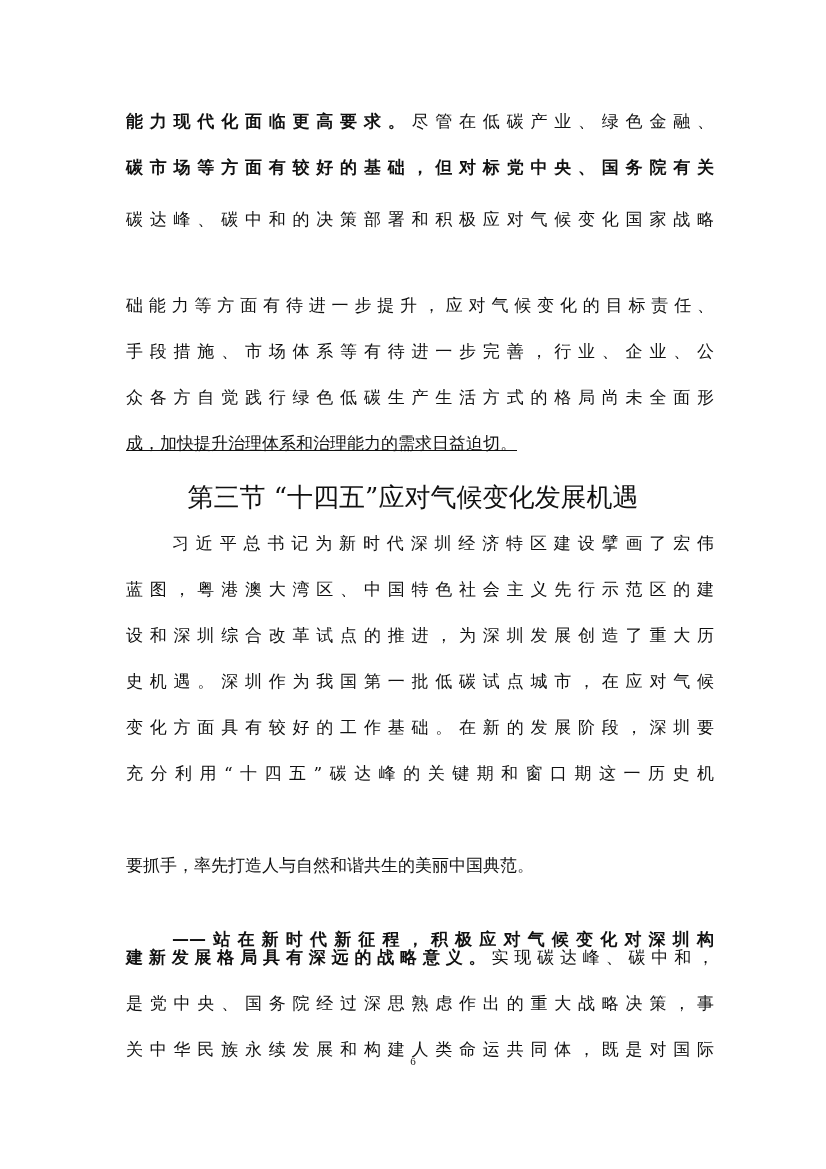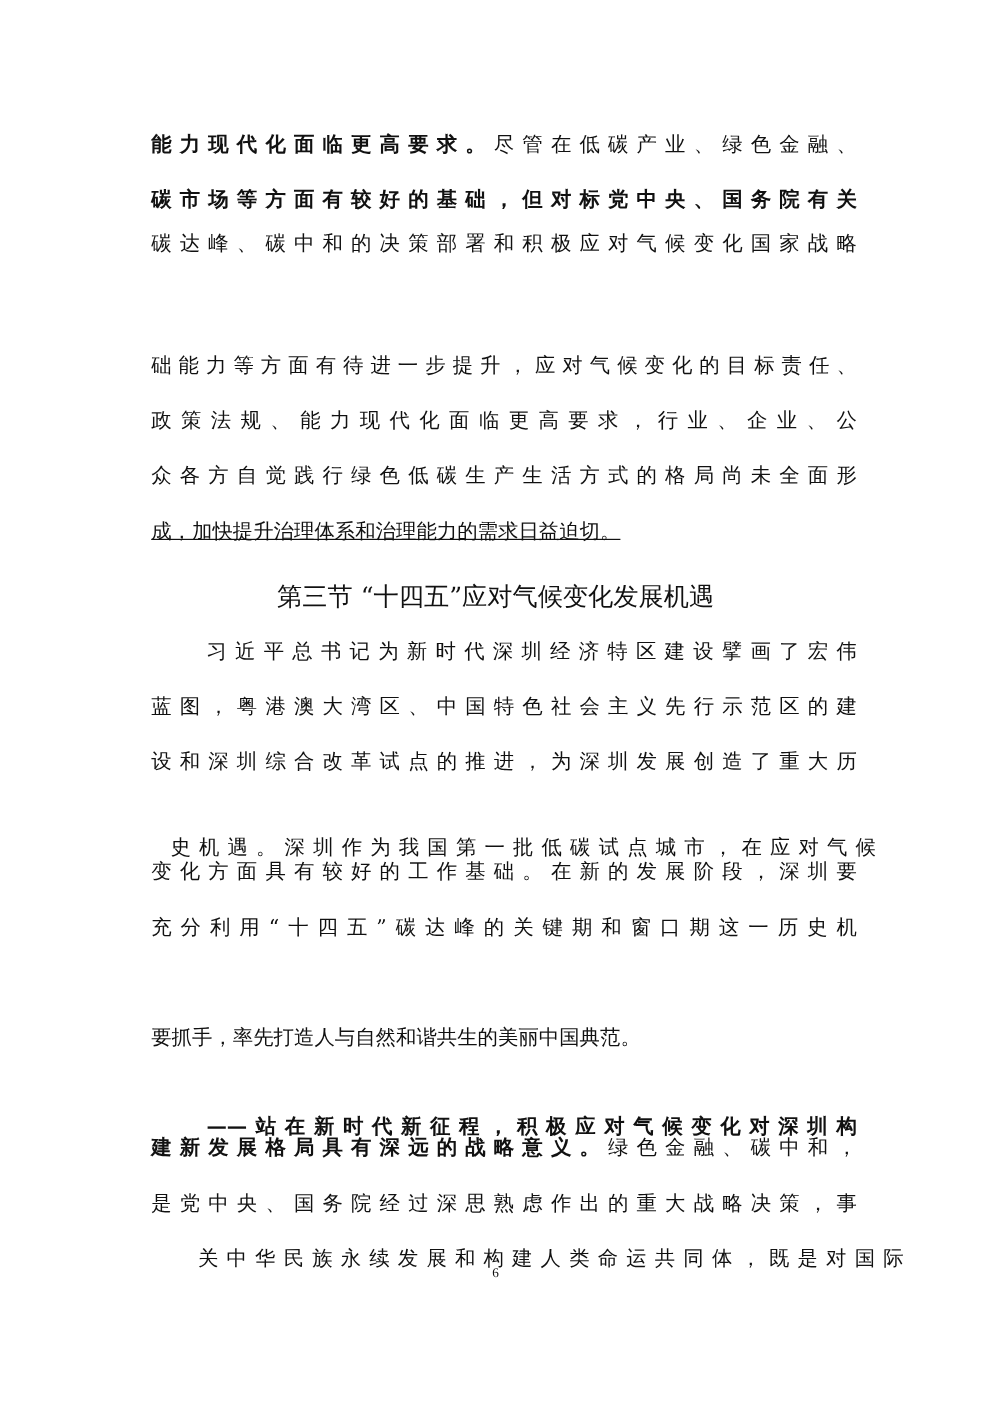--- a/index.html
+++ b/index.html
@@ -4,47 +4,47 @@
 <style>
   html, body { margin: 0; padding: 0; background: #ffffff; }
   body { width: 826px; height: 1169px; position: relative; overflow: hidden;
          font-family: "DejaVu Serif", "Liberation Serif", serif; color: #111; }
   .page { position: absolute; left: 0; top: 0; width: 826px; height: 1169px; background: #fff; }
   .line { position: absolute; left: 126px; width: 588px; height: 46px; font-size: 17px;
           line-height: 46px; white-space: nowrap; text-align: justify; text-align-last: justify; }
   .line.last { text-align-last: left; }
   .indent { left: 172px; width: 542px; }
   .bold { font-weight: bold; }
-  .heading { position: absolute; left: 0; width: 826px; text-align: center; font-size: 21px;
+  .heading { position: absolute; left: 0; width: 826px; text-align: center; font-size: 26px;
              line-height: 46px; top: 474px; }
   .pagenum { position: absolute; top: 1055px; left: 0; width: 826px; text-align: center;
              font-size: 11px; font-family: "Liberation Serif", serif; }
 </style>
 </head>
 <body>
 
 <div class="page">
 
   <div class="line" style="top:98px;"><span class="bold">能力现代化面临更高要求。</span><span>尽管在低碳产业、绿色金融、</span></div>
   <div class="line" style="top:144px;font-weight:bold;">碳市场等方面有较好的基础，但对标党中央、国务院有关</div>
-  <div class="line" style="top:180px;">碳达峰、碳中和的决策部署和积极应对气候变化国家战略</div>
+  <div class="line" style="top:196px;">碳达峰、碳中和的决策部署和积极应对气候变化国家战略</div>
   <div class="line" style="top:282px;">础能力等方面有待进一步提升，应对气候变化的目标责任、</div>
-  <div class="line" style="top:328px;">政策法规、能力现代化面临更高要求，行业、企业、公</div>
+  <div class="line" style="top:328px;">手段措施、市场体系等有待进一步完善，行业、企业、公</div>
   <div class="line" style="top:374px;">众各方自觉践行绿色低碳生产生活方式的格局尚未全面形</div>
   <div class="line last" style="top:420px;text-decoration:underline;">成，加快提升治理体系和治理能力的需求日益迫切。</div>
 
   <div class="heading">第三节 “十四五”应对气候变化发展机遇</div>
 
   <div class="line indent" style="top:520px;">习近平总书记为新时代深圳经济特区建设擘画了宏伟</div>
   <div class="line" style="top:566px;">蓝图，粤港澳大湾区、中国特色社会主义先行示范区的建</div>
   <div class="line" style="top:612px;">设和深圳综合改革试点的推进，为深圳发展创造了重大历</div>
-  <div class="line" style="top:684px;margin-left:16px;">史机遇。深圳作为我国第一批低碳试点城市，在应对气候</div>
+  <div class="line" style="top:658px;">史机遇。深圳作为我国第一批低碳试点城市，在应对气候</div>
   <div class="line" style="top:704px;">变化方面具有较好的工作基础。在新的发展阶段，深圳要</div>
   <div class="line" style="top:750px;">充分利用“十四五”碳达峰的关键期和窗口期这一历史机</div>
   <div class="line last" style="top:842px;">要抓手，率先打造人与自然和谐共生的美丽中国典范。</div>
 
   <div class="line indent bold" style="top:916px;">——站在新时代新征程，积极应对气候变化对深圳构</div>
-  <div class="line" style="top:934px;"><span class="bold">建新发展格局具有深远的战略意义。</span><span>绿色金融、碳中和，</span></div>
+  <div class="line" style="top:934px;"><span class="bold">建新发展格局具有深远的战略意义。</span><span>实现碳达峰、碳中和，</span></div>
   <div class="line" style="top:980px;">是党中央、国务院经过深思熟虑作出的重大战略决策，事</div>
-  <div class="line" style="top:1026px;margin-left:39px;">关中华民族永续发展和构建人类命运共同体，既是对国际</div>
+  <div class="line" style="top:1026px;">关中华民族永续发展和构建人类命运共同体，既是对国际</div>
 
   <div class="pagenum">6</div>
 </div>
 
 </body></html>

